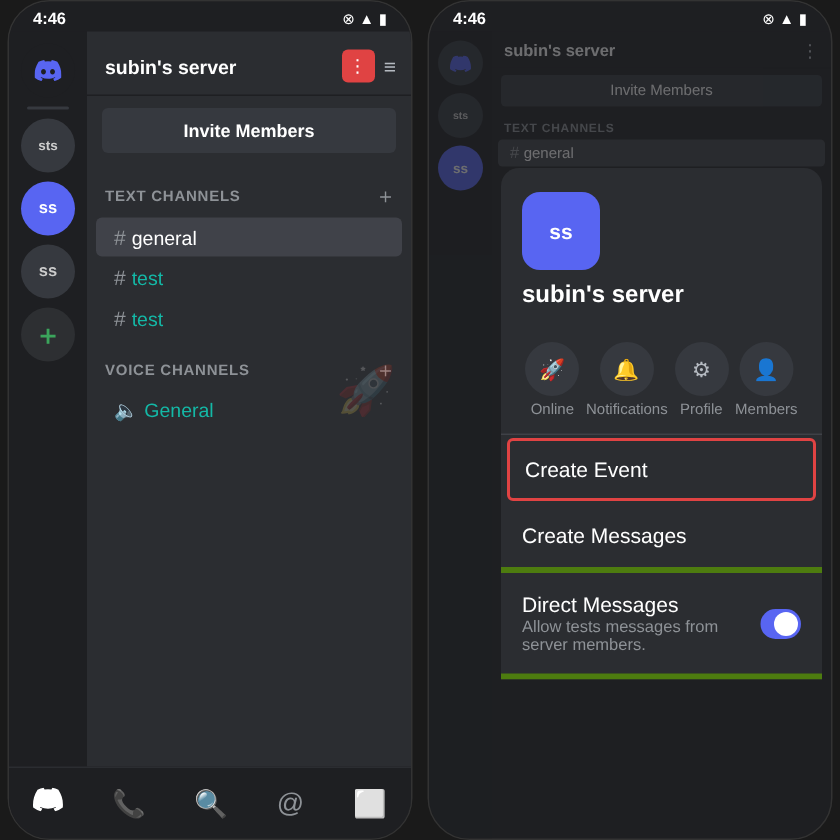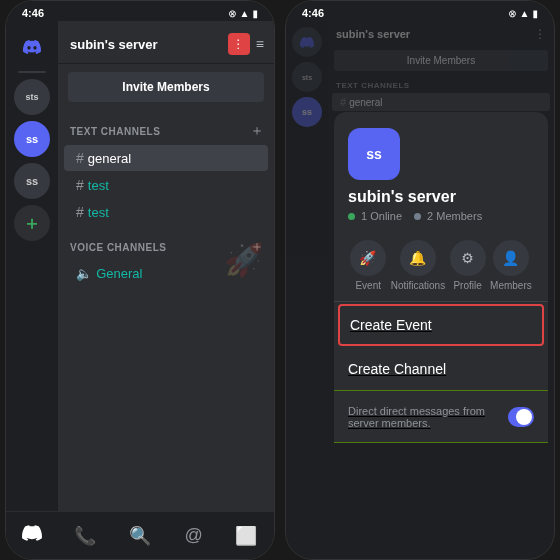--- a/index.html
+++ b/index.html
@@ -313,22 +313,21 @@
       font-size: 14px;
       color: #b5bac1;
     }
     .modal-action-label {
       font-size: 10px;
       color: #8e9297;
     }
 
     
     .menu-section {
-      border-bottom: 1px solid #4d7c0f;
-      text-decoration: underline;
+      border-bottom: 4px solid #4d7c0f;
     }
     .menu-item {
       display: flex;
       align-items: center;
       justify-content: space-between;
       padding: 13px 14px;
       cursor: pointer;
     }
     .menu-item-label {
       font-size: 14px;
@@ -522,63 +521,54 @@
         <div style="display:flex;align-items:center;padding:3px 8px;background:#404249;border-radius:3px;margin:1px 4px;">
           <span style="font-size:11px;color:#8e9297;margin-right:3px;">#</span>
           <span style="font-size:10px;color:#fff;">general</span>
         </div>
       </div>
 
       <div class="server-modal">
         <div class="modal-server-header">
           <div class="modal-avatar">ss</div>
           <div class="modal-server-name">subin's server</div>
-          <div class="modal-server-stats">
-            <span>
-              <span class="stat-dot dot-green"></span>
-              <span>1 Online</span>
-            </span>
-            <span>
-              <span class="stat-dot dot-gray"></span>
-              <span>2 Members</span>
-            </span>
-          </div>
         </div>
 
         <div class="modal-actions">
           <div class="modal-action-btn">
             <div class="modal-action-icon">🚀</div>
-            <span class="modal-action-label">Event</span>
+            <span class="modal-action-label">Online</span>
           </div>
           <div class="modal-action-btn">
             <div class="modal-action-icon">🔔</div>
             <span class="modal-action-label">Notifications</span>
           </div>
           <div class="modal-action-btn">
             <div class="modal-action-icon">⚙</div>
             <span class="modal-action-label">Profile</span>
           </div>
           <div class="modal-action-btn">
             <div class="modal-action-icon">👤</div>
             <span class="modal-action-label">Members</span>
           </div>
         </div>
 
         <div class="menu-section">
           <div class="menu-item highlighted">
             <span class="menu-item-label">Create Event</span>
           </div>
           <div class="menu-item">
-            <span class="menu-item-label">Create Channel</span>
+            <span class="menu-item-label">Create Messages</span>
           </div>
         </div>
         <div class="menu-section">
           <div class="menu-item">
             <div>
-              <div class="menu-item-sub">Direct direct messages from server members.</div>
+              <div class="menu-item-label">Direct Messages</div>
+              <div class="menu-item-sub">Allow tests messages from server members.</div>
             </div>
             <div class="toggle"></div>
           </div>
         </div>
       </div>
     </div>
   </div>
 </div>
 
 </body></html>

